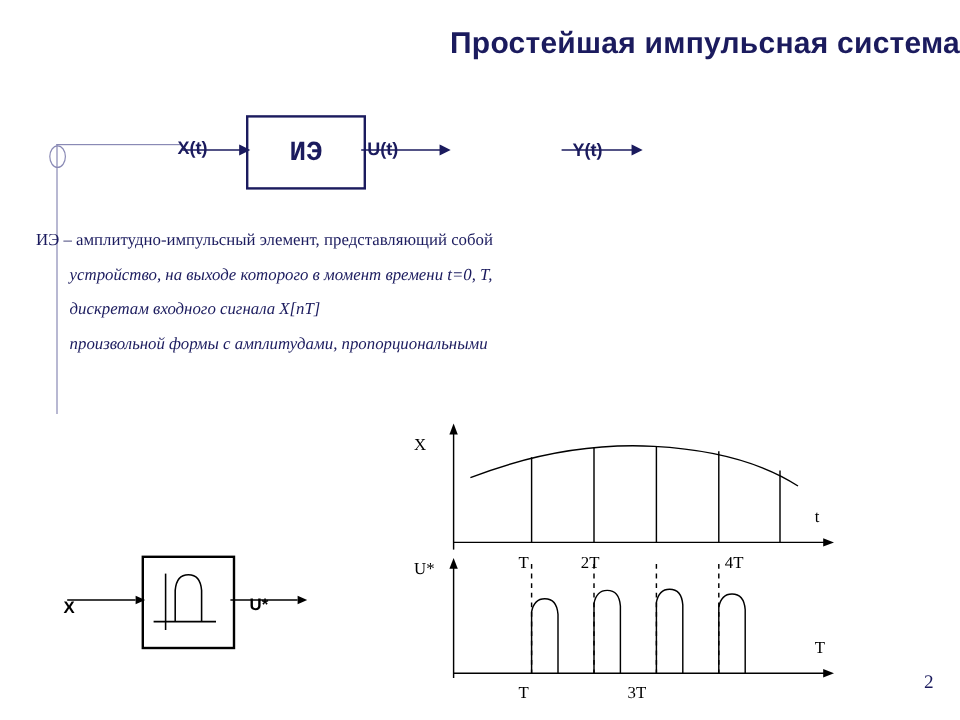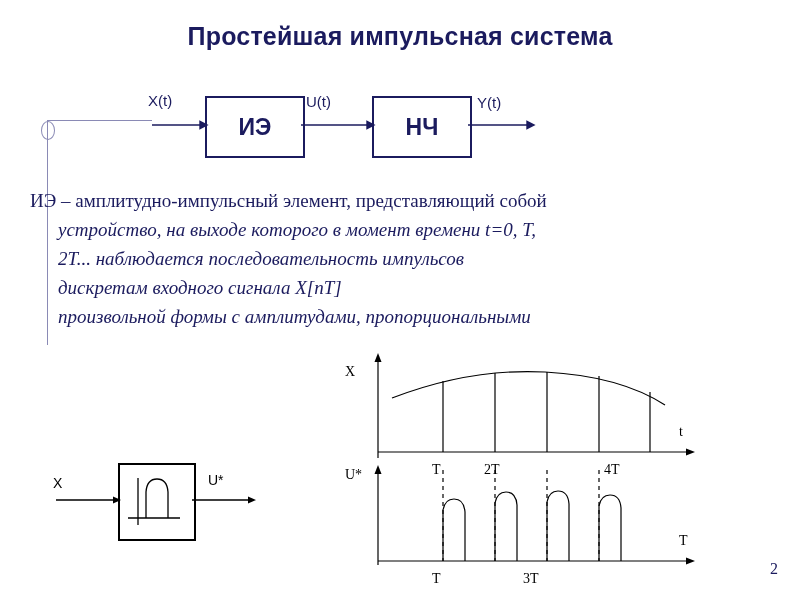--- a/index.html
+++ b/index.html
@@ -19,21 +19,21 @@
     left: 0; top: 0;
     width: 800px;
     height: 600px;
   }
   
   .title {
     position: absolute;
     left: 0;
     top: 22px;
     width: 800px;
-    text-align: center;
+    text-align: right;
     font-family: "Liberation Sans", sans-serif;
     font-size: 25px;
     font-weight: bold;
     color: #1b1b5e;
     letter-spacing: 0.2px;
   }
   
   .vline {
     position: absolute;
     left: 47px;
@@ -58,50 +58,51 @@
     height: 17px;
     border: 1px solid #8a8ab5;
     border-radius: 50%;
     background: #ffffff;
   }
   
   .blk {
     position: absolute;
     border: 2px solid #1b1b5e;
     background: #ffffff;
-    font-family: Liberation Sans, sans-serif;
+    font-family: Liberation Mono, monospace;
     font-weight: bold;
     font-size: 23px;
     color: #1b1b5e;
     display: flex;
     align-items: center;
     justify-content: center;
   }
   #blk-ie { left: 205px; top: 96px; width: 96px; height: 58px; }
   #blk-nch { left: 372px; top: 96px; width: 96px; height: 58px; }
 
   .lbl {
     position: absolute;
     font-family: "Liberation Sans", sans-serif;
     font-size: 15px;
-    font-weight: normal;
+    font-weight: bold;
     color: #1b1b5e;
     white-space: nowrap;
+    margin-top: 23px;
   }
   #lbl-xt { left: 148px; top: 92px; }
   #lbl-ut { left: 306px; top: 93px; text-align: right; }
   #lbl-yt { left: 477px; top: 94px; }
   
   .body-text {
     position: absolute;
     left: 30px;
     top: 186px;
     width: 745px;
     font-family: "Liberation Serif", serif;
-    font-size: 19px;
+    font-size: 14px;
     line-height: 29px;
     color: #1b1b5e;
   }
   .body-text .l1 { margin-left: 0px; }
   .body-text .ind { margin-left: 28px; font-style: italic; }
 
   
   .ie-box {
     position: absolute;
     left: 118px;
@@ -148,40 +149,38 @@
 
   <div class="dot"></div>
   <div class="hline"></div>
   <div class="vline"></div>
 
   <div class="lbl" id="lbl-xt">X(t)</div>
   <div class="lbl" id="lbl-ut">U(t)</div>
   <div class="lbl" id="lbl-yt">Y(t)</div>
 
   <div class="blk" id="blk-ie">ИЭ</div>
-  <div class="blk" id="blk-nch">НЧ</div>
 
   <svg class="svg-layer">
     <g stroke="#1b1b5e" stroke-width="1.4" fill="#1b1b5e">
 
       <line x1="152" y1="125" x2="200" y2="125"></line>
       <polygon points="200,121.5 207,125 200,128.5"></polygon>
 
       <line x1="301" y1="125" x2="367" y2="125"></line>
       <polygon points="367,121.5 374,125 367,128.5"></polygon>
 
       <line x1="468" y1="125" x2="527" y2="125"></line>
       <polygon points="527,121.5 534,125 527,128.5"></polygon>
     </g>
   </svg>
 
   <div class="body-text">
     <div class="l1">ИЭ – амплитудно-импульсный элемент, представляющий собой</div>
     <div class="ind">устройство, на выходе которого в момент времени   t=0, T,</div>
-    <div class="ind">2T...  наблюдается последовательность импульсов</div>
     <div class="ind">дискретам входного сигнала X[nT]</div>
     <div class="ind">произвольной формы с амплитудами, пропорциональными</div>
   </div>
 
   <div class="lbl" id="lbl-X-left">X</div>
   <div class="lbl" id="lbl-Ustar-left">U*</div>
   <div class="ie-box"></div>
 
   <svg class="svg-layer">
     <g stroke="#000000" stroke-width="1.3" fill="none">

